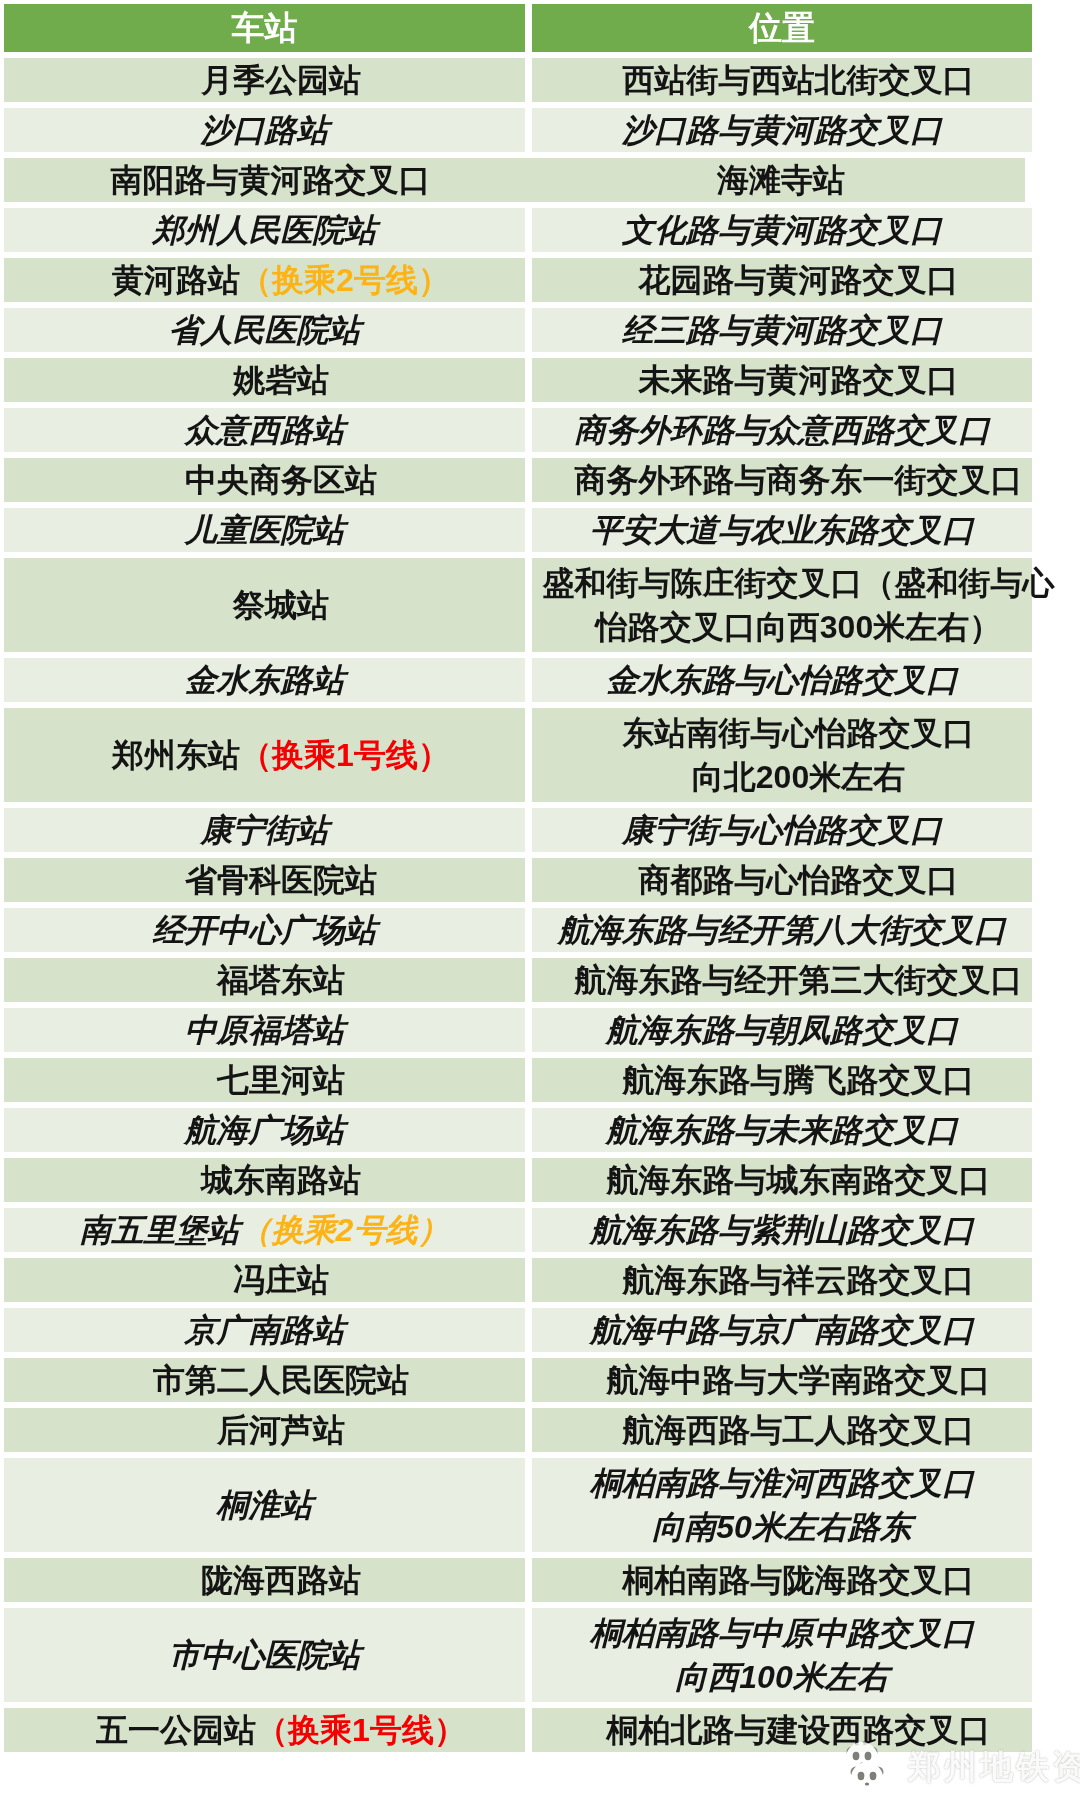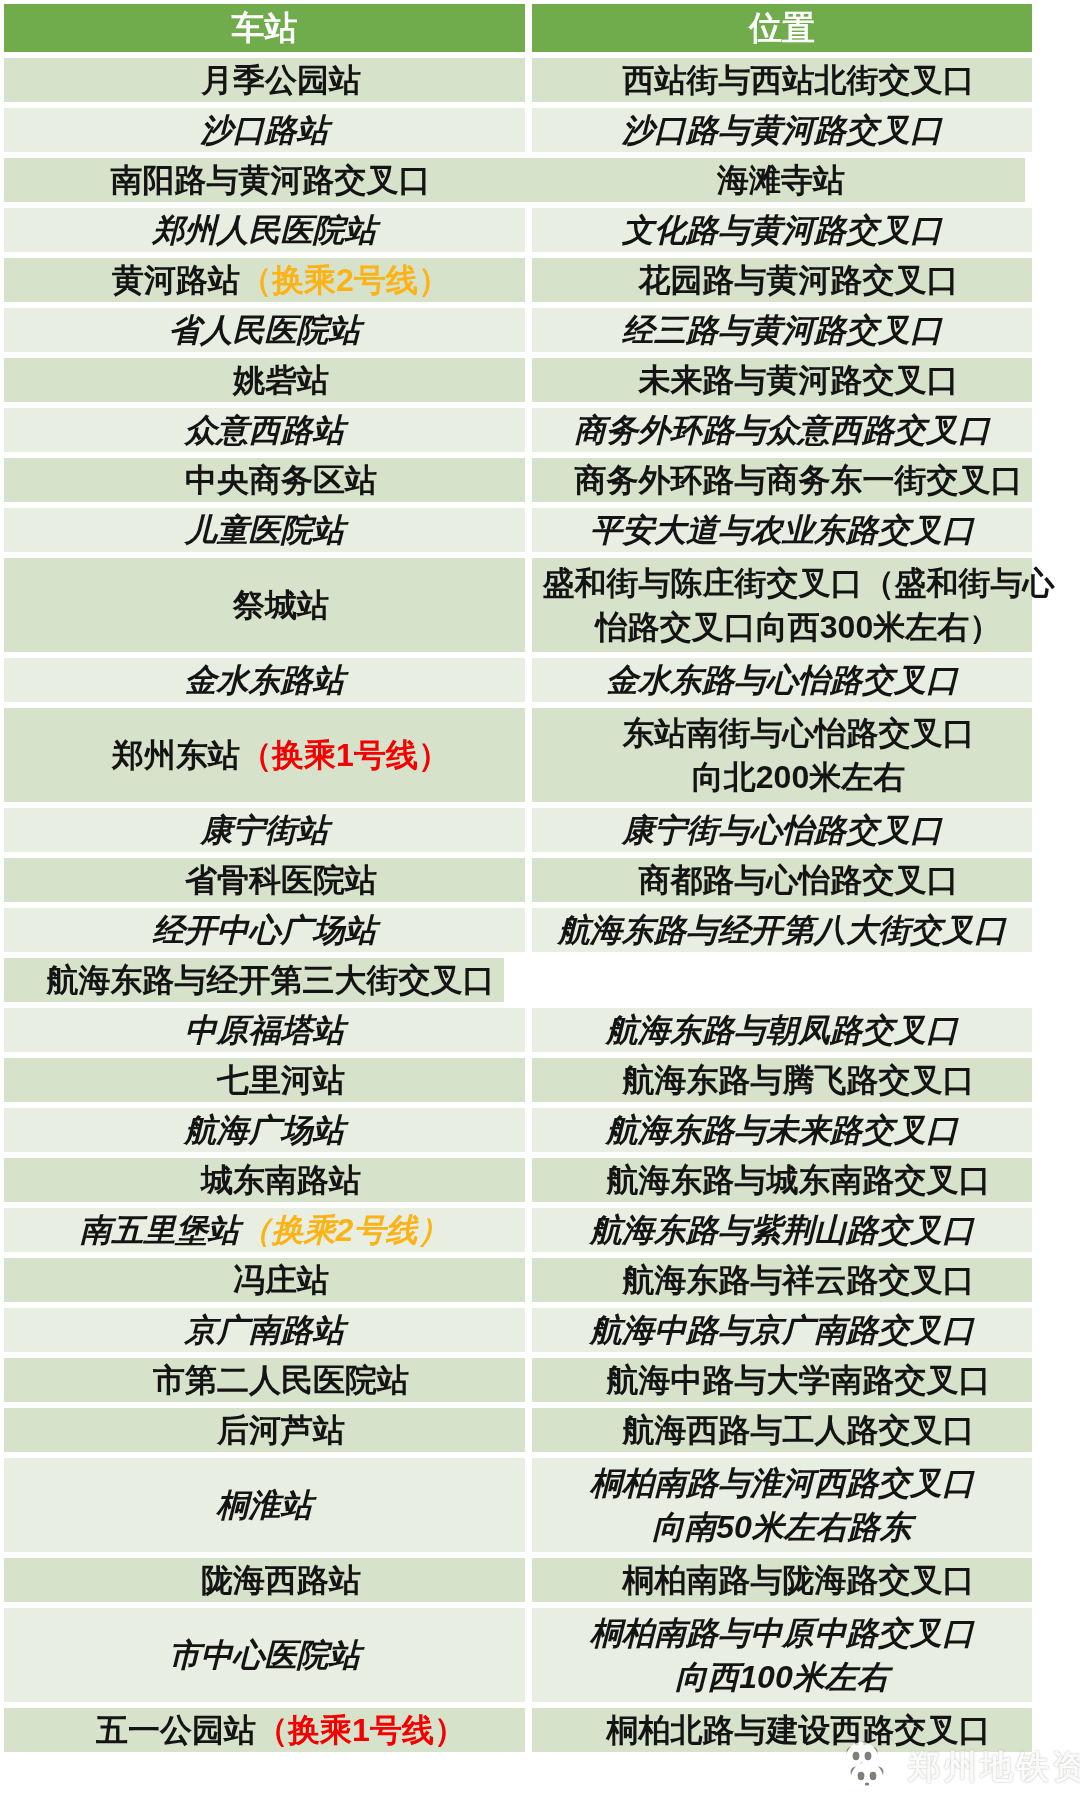--- a/index.html
+++ b/index.html
@@ -275,20 +275,23 @@
       <span class="station-line"><span class="station-name">经开中心广场站</span><span class="transfer"></span></span>
     </div>
     <div class="cell right">
       <span class="loc-text">
             <div class="loc-line">航海东路与经开第八大街交叉口</div>
           </span>
     </div>
   </div>
 
   <div class="row data-row band-dark">
+    <div class="cell left">
+      <span class="station-line"><span class="station-name">福塔东站</span><span class="transfer"></span></span>
+    </div>
     <div class="cell right">
       <span class="loc-text">
             <div class="loc-line">航海东路与经开第三大街交叉口</div>
           </span>
     </div>
   </div>
 
   <div class="row data-row band-light">
     <div class="cell left">
       <span class="station-line"><span class="station-name">中原福塔站</span><span class="transfer"></span></span>

